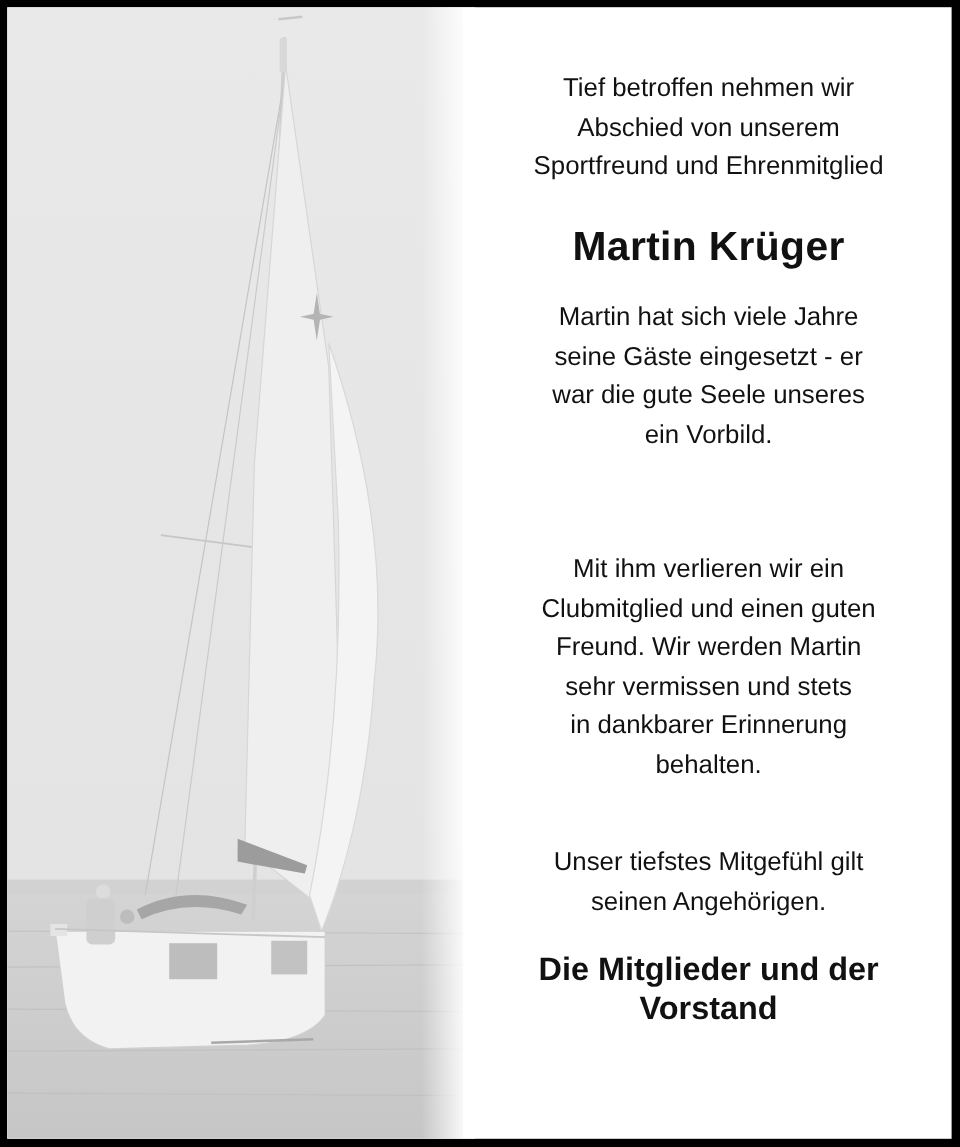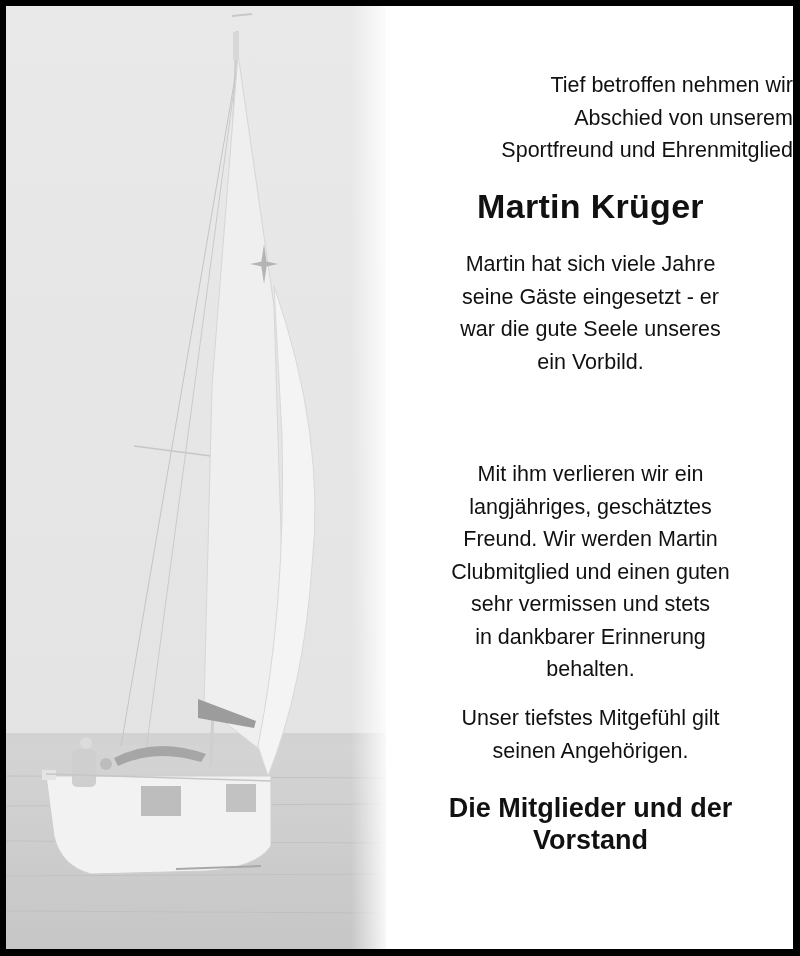--- a/index.html
+++ b/index.html
@@ -3,21 +3,21 @@
 <meta charset="utf-8">
 <style>
   html, body { margin:0; padding:0; background:#000; }
   body { width:800px; height:956px; position:relative; overflow:hidden; font-family:"Liberation Sans", sans-serif; }
   .frame { position:absolute; left:6px; top:6px; width:787px; height:943px; background:#fff; overflow:hidden; }
   .photo { position:absolute; left:0; top:0; width:380px; height:943px; }
   .photo svg { display:block; }
   .fade { position:absolute; left:0; top:0; width:390px; height:943px;
           background:linear-gradient(to right, rgba(255,255,255,0) 0px, rgba(255,255,255,0) 345px, rgba(255,255,255,1) 385px); }
   .text { position:absolute; left:382px; top:0; width:405px; text-align:center; color:#111; }
-  .intro { position:absolute; top:63px; left:0; width:100%; font-size:21.5px; line-height:32.5px;text-align:right; }
+  .intro { position:absolute; top:51px; left:0; width:100%; font-size:21.5px; line-height:32.5px; }
   .name { position:absolute; top:175px; left:0; width:100%; font-size:34px; font-weight:bold; line-height:50px; letter-spacing:0.3px; }
   .p1 { position:absolute; top:242px; left:0; width:100%; font-size:21.5px; line-height:32.5px; }
   .p2 { position:absolute; top:452px; left:0; width:100%; font-size:21.5px; line-height:32.5px; }
   .p3 { position:absolute; top:696px; left:0; width:100%; font-size:21.5px; line-height:32.5px; }
   .sig { position:absolute; top:786px; left:0; width:100%; font-size:27px; line-height:32px; font-weight:bold; }
   .line { display:block; white-space:nowrap; }
 </style>
 </head>
 <body>
 
@@ -97,23 +97,22 @@
 
     <div class="p1">
       <span class="line">Martin hat sich viele Jahre</span>
       <span class="line">seine Gäste eingesetzt - er</span>
       <span class="line">war die gute Seele unseres</span>
       <span class="line">ein Vorbild.</span>
     </div>
 
     <div class="p2">
       <span class="line">Mit ihm verlieren wir ein</span>
-      <span class="line">langjähriges, geschätztes</span>
+      <span class="line">Clubmitglied und einen guten</span>
       <span class="line">Freund. Wir werden Martin</span>
-      <span class="line">Clubmitglied und einen guten</span>
       <span class="line">sehr vermissen und stets</span>
       <span class="line">in dankbarer Erinnerung</span>
       <span class="line">behalten.</span>
     </div>
 
     <div class="p3">
       <span class="line">Unser tiefstes Mitgefühl gilt</span>
       <span class="line">seinen Angehörigen.</span>
     </div>
 

